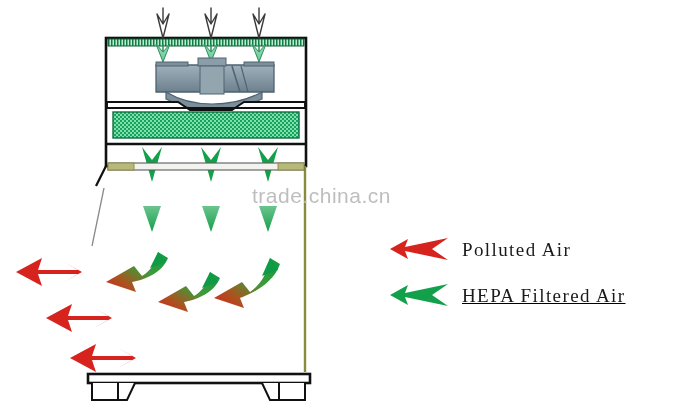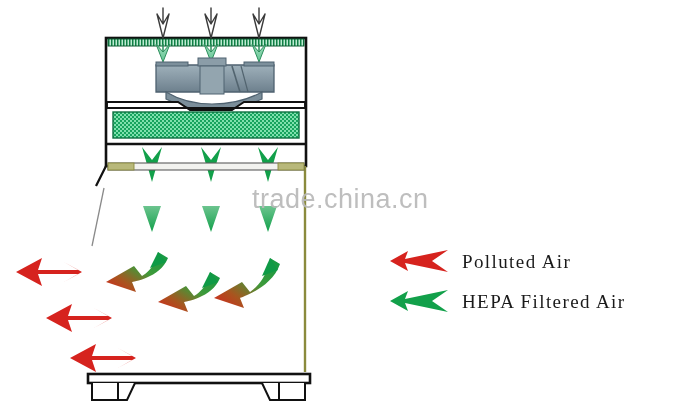--- a/index.html
+++ b/index.html
@@ -33,22 +33,22 @@
     height: 120px;
   }
   .legend-row {
     position: absolute;
     left: 0;
     width: 300px;
     height: 34px;
     display: flex;
     align-items: center;
   }
-  .legend-row.r0 { top: 16px; text-align: center; }
-  .legend-row.r1 { top: 56px; }
+  .legend-row.r0 { top: 4px; text-align: center; }
+  .legend-row.r1 { top: 50px; text-decoration: underline; }
   .legend-row.r2 { top: 80px; }
   .legend-swatch {
     width: 62px;
     height: 30px;
     flex: 0 0 62px;
     display: block;
   }
   .legend-label {
     margin-left: 12px;
     font-family: "Liberation Serif", serif;
@@ -56,21 +56,21 @@
     letter-spacing: 1.4px;
     color: #1a1a1a;
     white-space: nowrap;
     line-height: 1;
   }
   .watermark {
     position: absolute;
     left: 252px;
     top: 184px;
     font-family: "Liberation Sans", sans-serif;
-    font-size: 27px;
+    font-size: 21px;
     letter-spacing: 0.5px;
     color: #b9b9b9;
     opacity: 0.92;
     white-space: nowrap;
     user-select: none;
     pointer-events: none;
   }
 </style>
 </head>
 <body>

